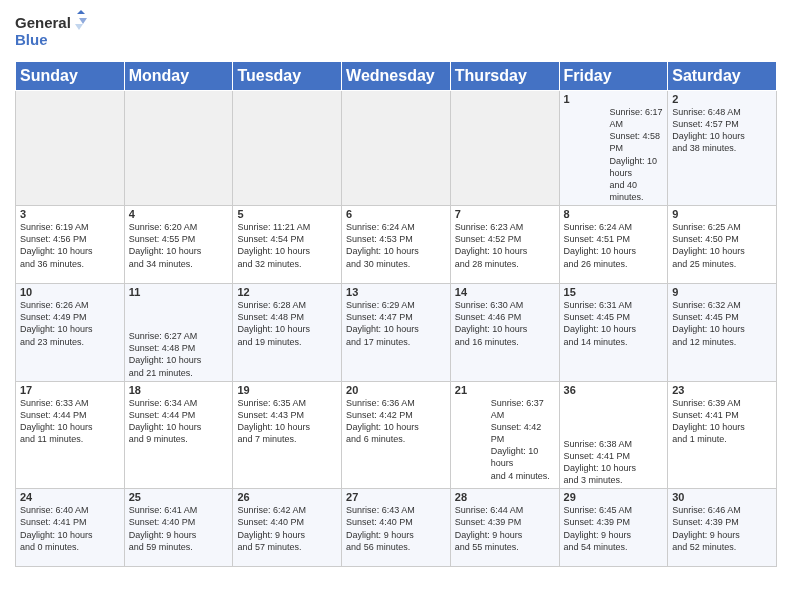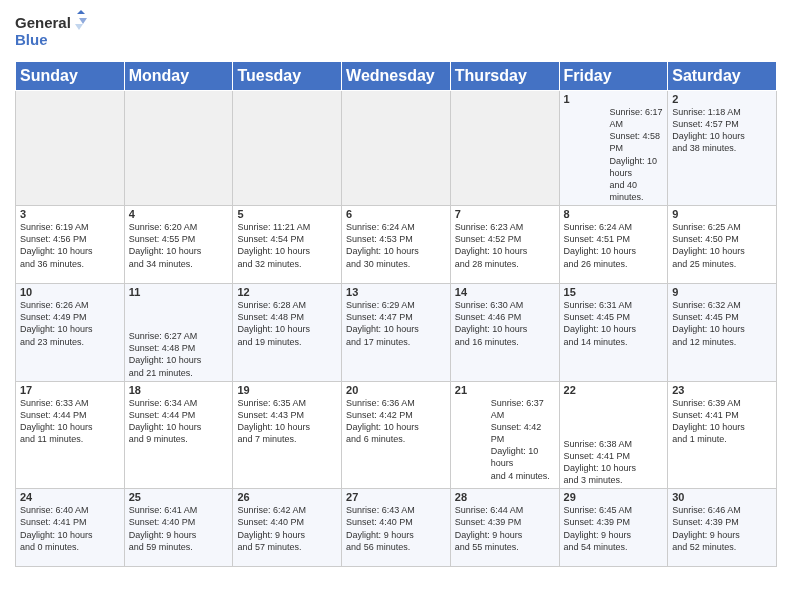--- a/index.html
+++ b/index.html
@@ -122,21 +122,21 @@
           <td class="empty-cell"></td>
           <td>
             <span class="day-num">1</span>
             <div class="day-info" style="white-space: pre-line; margin-left: 46px;">Sunrise: 6:17 AM
 Sunset: 4:58 PM
 Daylight: 10 hours
 and 40 minutes.</div>
           </td>
           <td>
             <span class="day-num">2</span>
-            <div class="day-info" style="white-space: pre-line;">Sunrise: 1:18 AM
+            <div class="day-info" style="white-space: pre-line;">Sunrise: 6:48 AM
 Sunset: 4:57 PM
 Daylight: 10 hours
 and 38 minutes.</div>
           </td>
         </tr>
         <tr>
           <td>
             <span class="day-num">3</span>
             <div class="day-info" style="white-space: pre-line;">Sunrise: 6:19 AM
 Sunset: 4:56 PM
@@ -267,21 +267,21 @@
 and 6 minutes.</div>
           </td>
           <td>
             <span class="day-num">21</span>
             <div class="day-info" style="white-space: pre-line; margin-left: 36px;">Sunrise: 6:37 AM
 Sunset: 4:42 PM
 Daylight: 10 hours
 and 4 minutes.</div>
           </td>
           <td>
-            <span class="day-num">22</span>
+            <span class="day-num">36</span>
             <div class="day-info" style="white-space: pre-line; margin-top: 42px;">Sunrise: 6:38 AM
 Sunset: 4:41 PM
 Daylight: 10 hours
 and 3 minutes.</div>
           </td>
           <td>
             <span class="day-num">23</span>
             <div class="day-info" style="white-space: pre-line;">Sunrise: 6:39 AM
 Sunset: 4:41 PM
 Daylight: 10 hours

